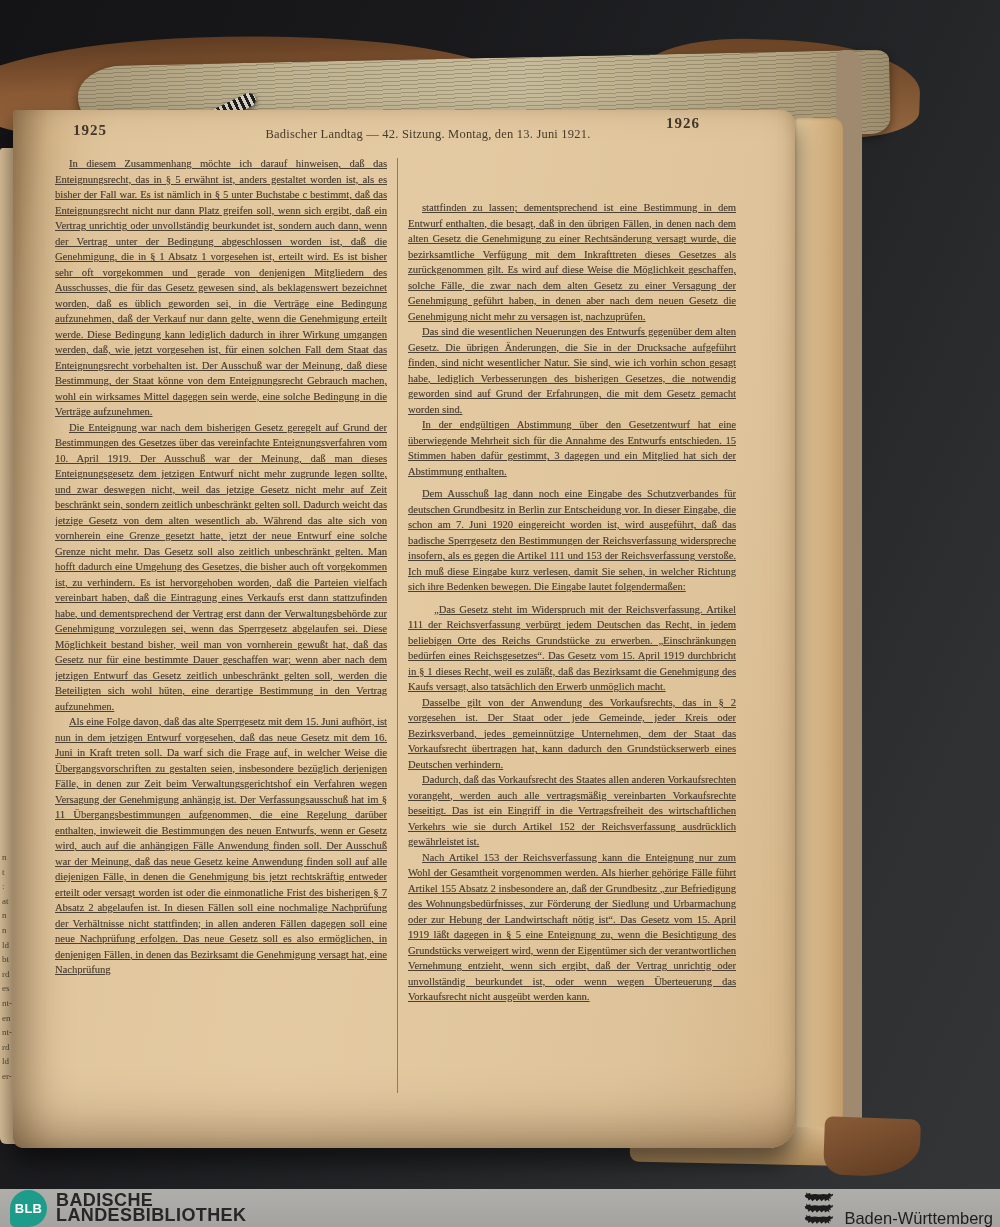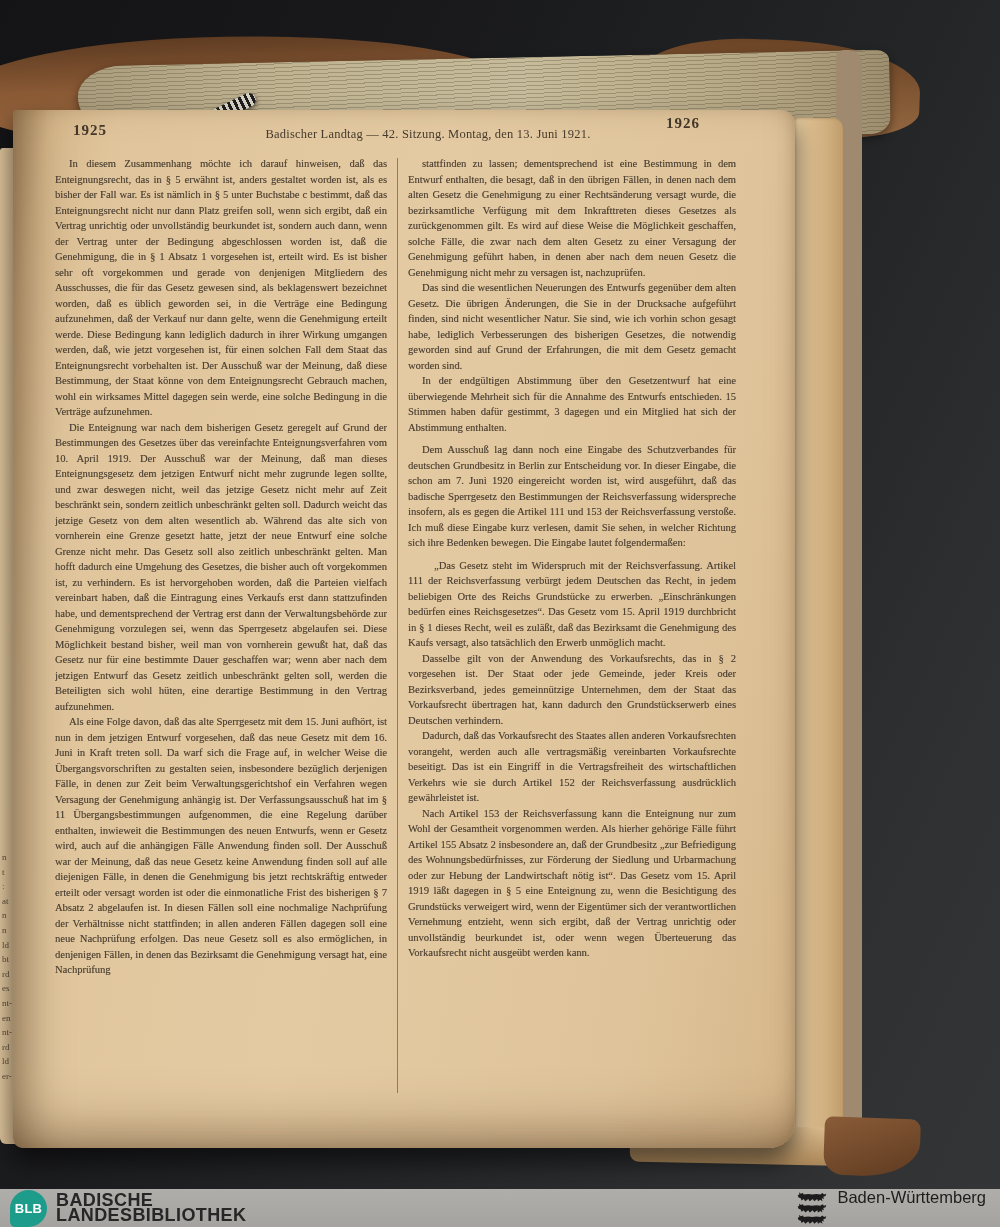--- a/index.html
+++ b/index.html
@@ -80,39 +80,39 @@
   .page-number{position:absolute;font-weight:bold;font-size:15px;letter-spacing:1px;color:#42372a;}
   .pn-left{left:60px;top:12px;}
   .pn-right{left:653px;top:5px;}
   .running-header{
     position:absolute;left:200px;top:17px;width:430px;text-align:center;
     font-size:12.5px;font-weight:normal;color:#463a2c;letter-spacing:.2px;
   }
   .columns{position:absolute;left:42px;top:46px;width:681px;height:945px;display:flex;}
   .col{width:332px;font-size:10.5px;line-height:15.5px;text-align:justify;
     color:#4c4033;text-shadow:.3px 0 0 rgba(76,64,51,.45);overflow:hidden;max-height:945px;}
-  .col.right{width:328px;}
-  .col p{margin:0;text-indent:14px;}
+  .col.right{width:328px;margin-top:44px;}
+  .col p{margin:0;text-indent:14px;text-decoration:underline;}
   .col p.spaced{margin-top:7px;}
   .col p.quote{margin-top:7px;text-indent:26px;}
   .col-divider{width:1px;height:935px;background:#8d7c5f;margin:2px 10px 0 10px;flex:none;}
   .signature-mark{text-align:right;padding-right:22px;margin-top:9px;font-size:10.5px;color:#4c4033;}
   
   .footer-bar{
     position:absolute;left:0;bottom:0;width:1000px;height:38px;
     background:linear-gradient(180deg,#b0aeaa,#a5a39f);
     display:flex;align-items:center;justify-content:space-between;
     font-family:"Liberation Sans",sans-serif;
   }
   .brand-left{display:flex;align-items:center;gap:9px;padding-left:10px;}
   .blb-badge{width:37px;height:37px;border-radius:50% 50% 50% 14%;background:#1d9c8c;
     display:flex;align-items:center;justify-content:center;
     color:#fff;font-weight:bold;font-size:13px;letter-spacing:.3px;}
   .library-name{font-weight:bold;font-size:18px;line-height:15.5px;color:#262626;letter-spacing:.4px;}
-  .brand-right{display:flex;align-items:flex-start;gap:10px;padding-right:14px;}
+  .brand-right{display:flex;align-items:flex-end;gap:10px;padding-right:7px;}
   .lions{width:30px;height:40px;}
   .state-name{font-size:16.5px;color:#1d1d1d;}
 </style>
 </head>
 <body>
 
 <div class="stage">
 
   <div class="leather-top"></div>
   <div class="leather-top-right"></div>

